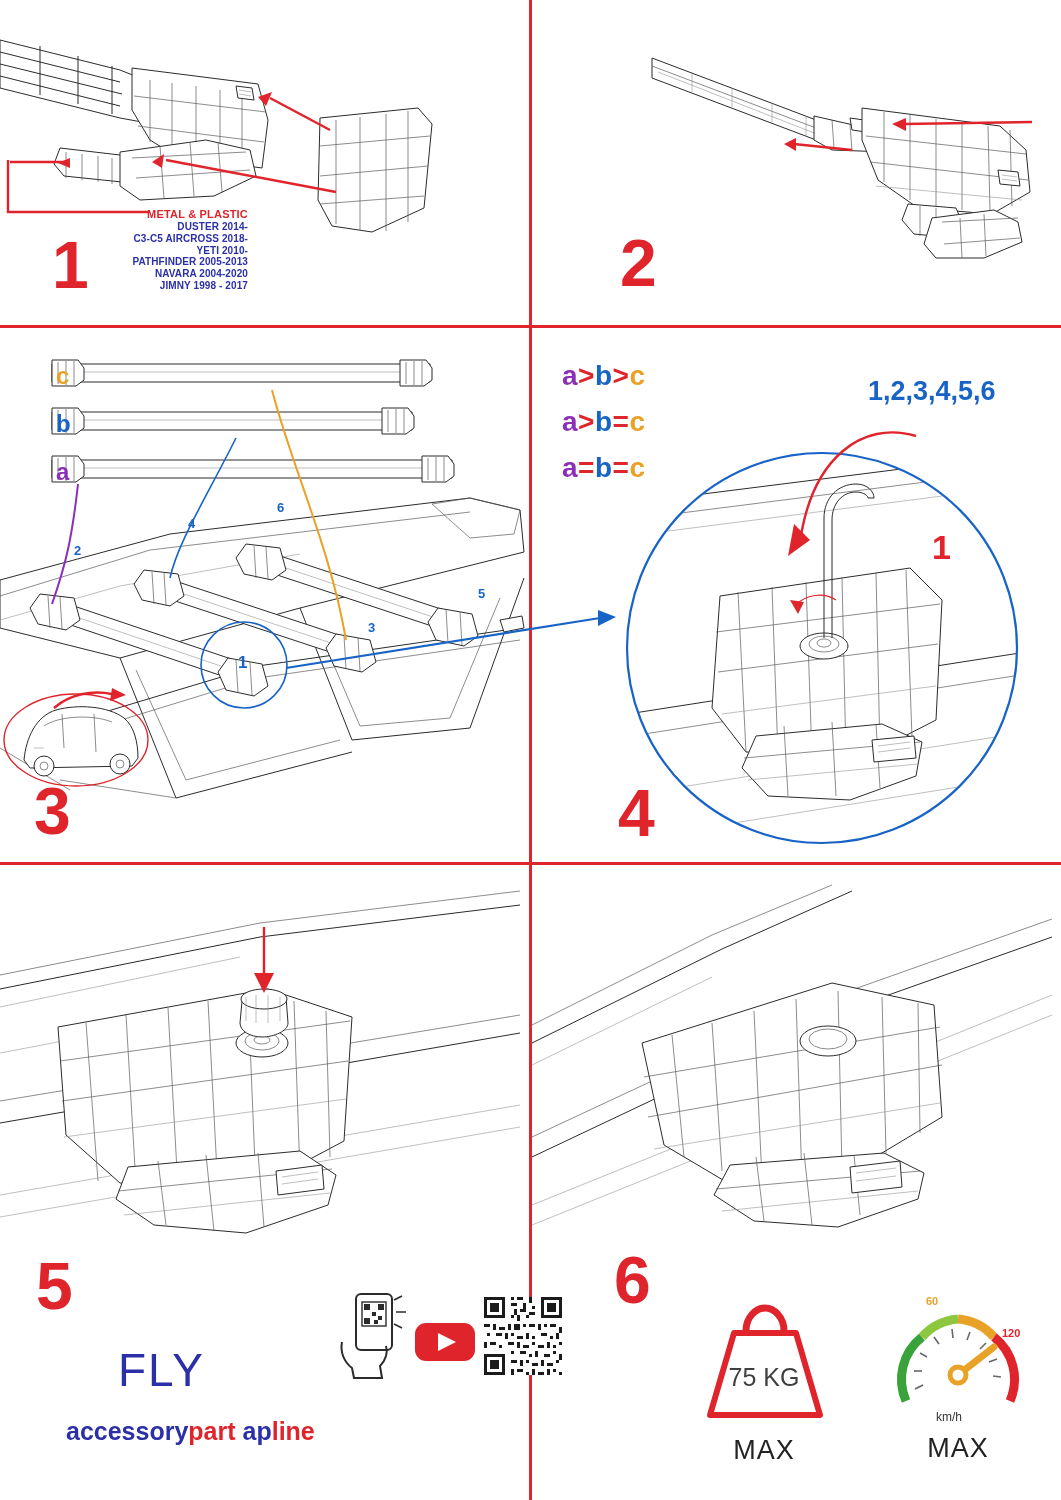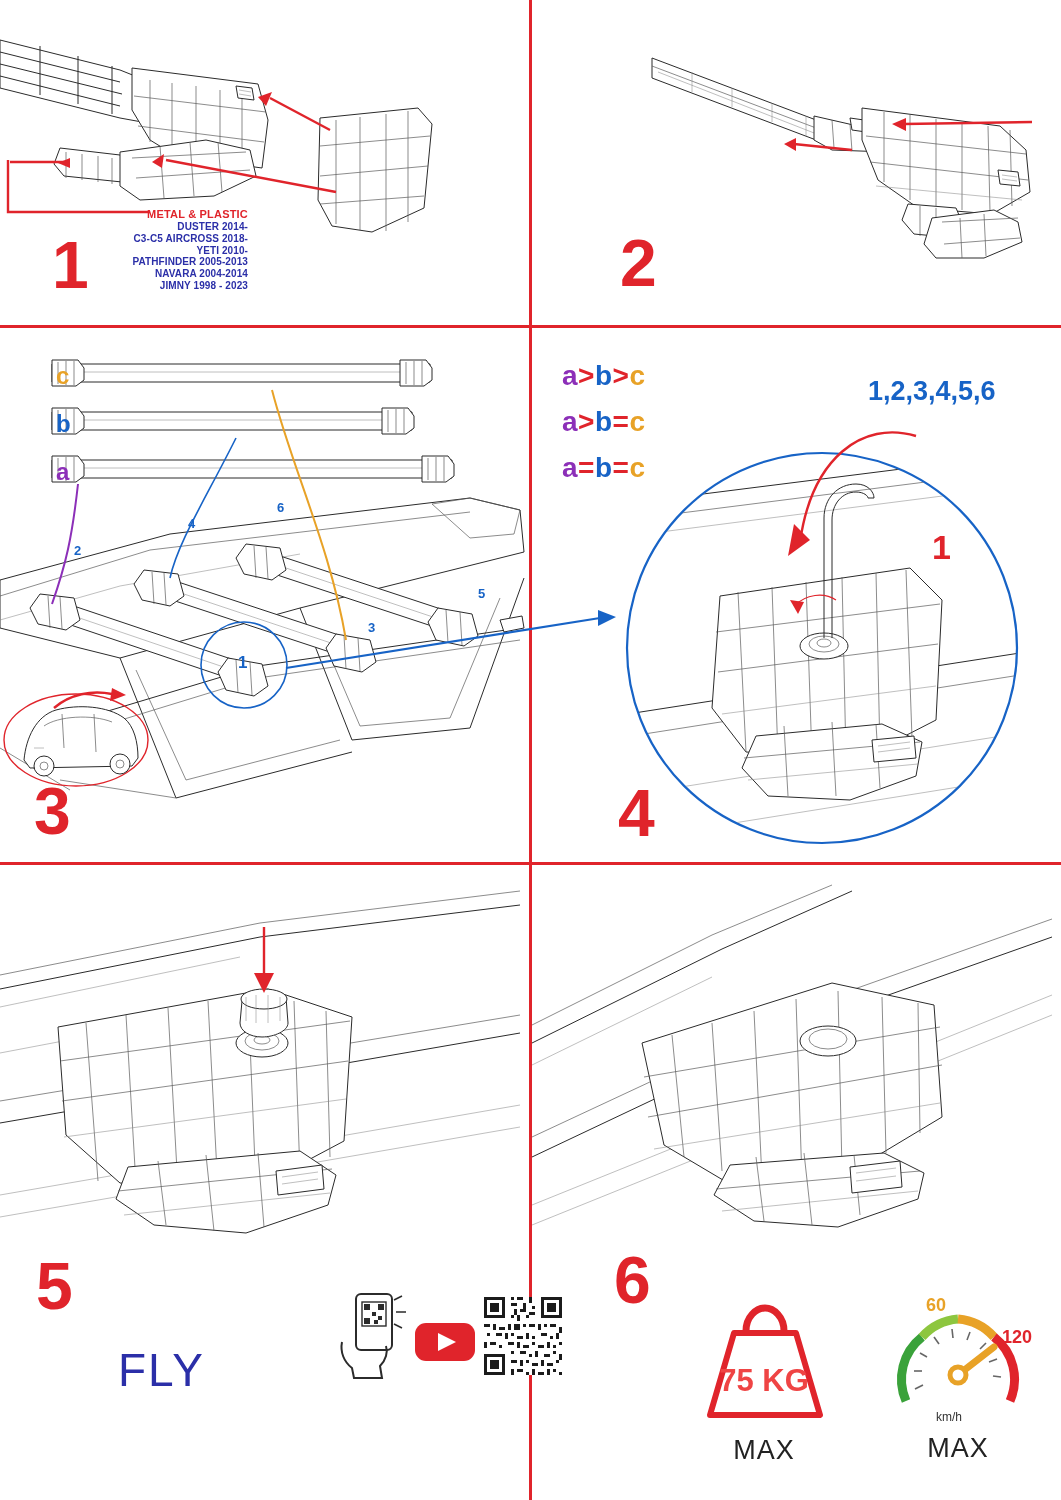--- a/index.html
+++ b/index.html
@@ -52,23 +52,23 @@
   .p4one{position:absolute;font-size:34px;font-weight:700;color:#e0242b;}
 
   
   .fly{position:absolute;font-size:46px;font-weight:400;color:#2b2fa8;letter-spacing:2px;}
   .brandline{position:absolute;font-size:25px;font-weight:700;letter-spacing:0px;}
   .brandline .dark{color:#2b2fa8;}
   .brandline .ap{color:#2b2fa8;}
 
   
   .maxlabel{position:absolute;font-size:27px;font-weight:400;color:#222;letter-spacing:1px;}
-  .kgtext{position:absolute;font-size:31px;font-weight:700;color:#ef4444;}
+  .kgtext{position:absolute;font-size:25px;font-weight:400;color:#404040;}
   .kmh{position:absolute;font-size:12px;color:#333;}
-  .gnum{position:absolute;font-size:18px;font-weight:700;}
+  .gnum{position:absolute;font-size:11px;font-weight:700;}
   .g60{color:#e8a227;}
   .g120{color:#e0242b;}
 
   .qrwrap{position:absolute;}
   .yt{position:absolute;}
 </style>
 </head>
 <body>
 
 <div class="sheet">
@@ -134,22 +134,22 @@
         <path d="M70 158 L58 163 L70 168 Z"></path>
       </g>
     </svg>
 
     <div class="p1text" style="left:0px;top:208px;width:248px;">
       <div class="p1title">METAL &amp; PLASTIC</div>
       <div class="p1list">DUSTER 2014-</div>
       <div class="p1list">C3-C5 AIRCROSS 2018-</div>
       <div class="p1list">YETI 2010-</div>
       <div class="p1list">PATHFINDER 2005-2013</div>
-      <div class="p1list">NAVARA 2004-2014</div>
-      <div class="p1list">JIMNY 1998 - 2023</div>
+      <div class="p1list">NAVARA 2004-2020</div>
+      <div class="p1list">JIMNY 1998 - 2017</div>
     </div>
 
     <div class="stepnum" style="left:52px;top:232px;font-size:66px;">1</div>
   </div>
 
   <div style="position:absolute;left:532px;top:0;width:529px;height:325px;">
     <svg width="529" height="325" viewBox="0 0 529 325">
 
       <g>
         <path d="M120 58 L300 126 L300 146 L120 78 Z" class="fillw ln"></path>
@@ -421,20 +421,23 @@
         <path d="M282 312 L318 307 M282 319 L318 314" class="lnfaint"></path>
       </g>
 
       <path class="red" d="M264 62 L264 112" stroke-width="3"></path>
       <path fill="#e0242b" d="M254 108 L274 108 L264 128 Z"></path>
     </svg>
 
     <div class="stepnum" style="left:36px;top:388px;font-size:66px;">5</div>
 
     <div class="fly" style="left:118px;top:478px;">FLY</div>
+    <div class="brandline" style="left:66px;top:552px;">
+      <span class="dark">accessory</span><span style="color:#e0242b;">part</span><span class="dark">&nbsp;</span><span class="ap">ap</span><span style="color:#e0242b;">line</span>
+    </div>
 
     <svg class="yt" style="left:330px;top:425px;" width="80" height="90" viewBox="0 0 80 90">
       <rect x="26" y="4" width="36" height="56" rx="5" fill="none" stroke="#2b2b2b" stroke-width="2"></rect>
       <rect x="32" y="12" width="24" height="24" fill="none" stroke="#2b2b2b" stroke-width="1.4"></rect>
       <g fill="#2b2b2b">
         <rect x="34" y="14" width="6" height="6"></rect>
           <rect x="48" y="14" width="6" height="6"></rect>
         <rect x="34" y="28" width="6" height="6"></rect>
           <rect x="42" y="22" width="4" height="4"></rect>
         <rect x="48" y="26" width="4" height="4"></rect>

